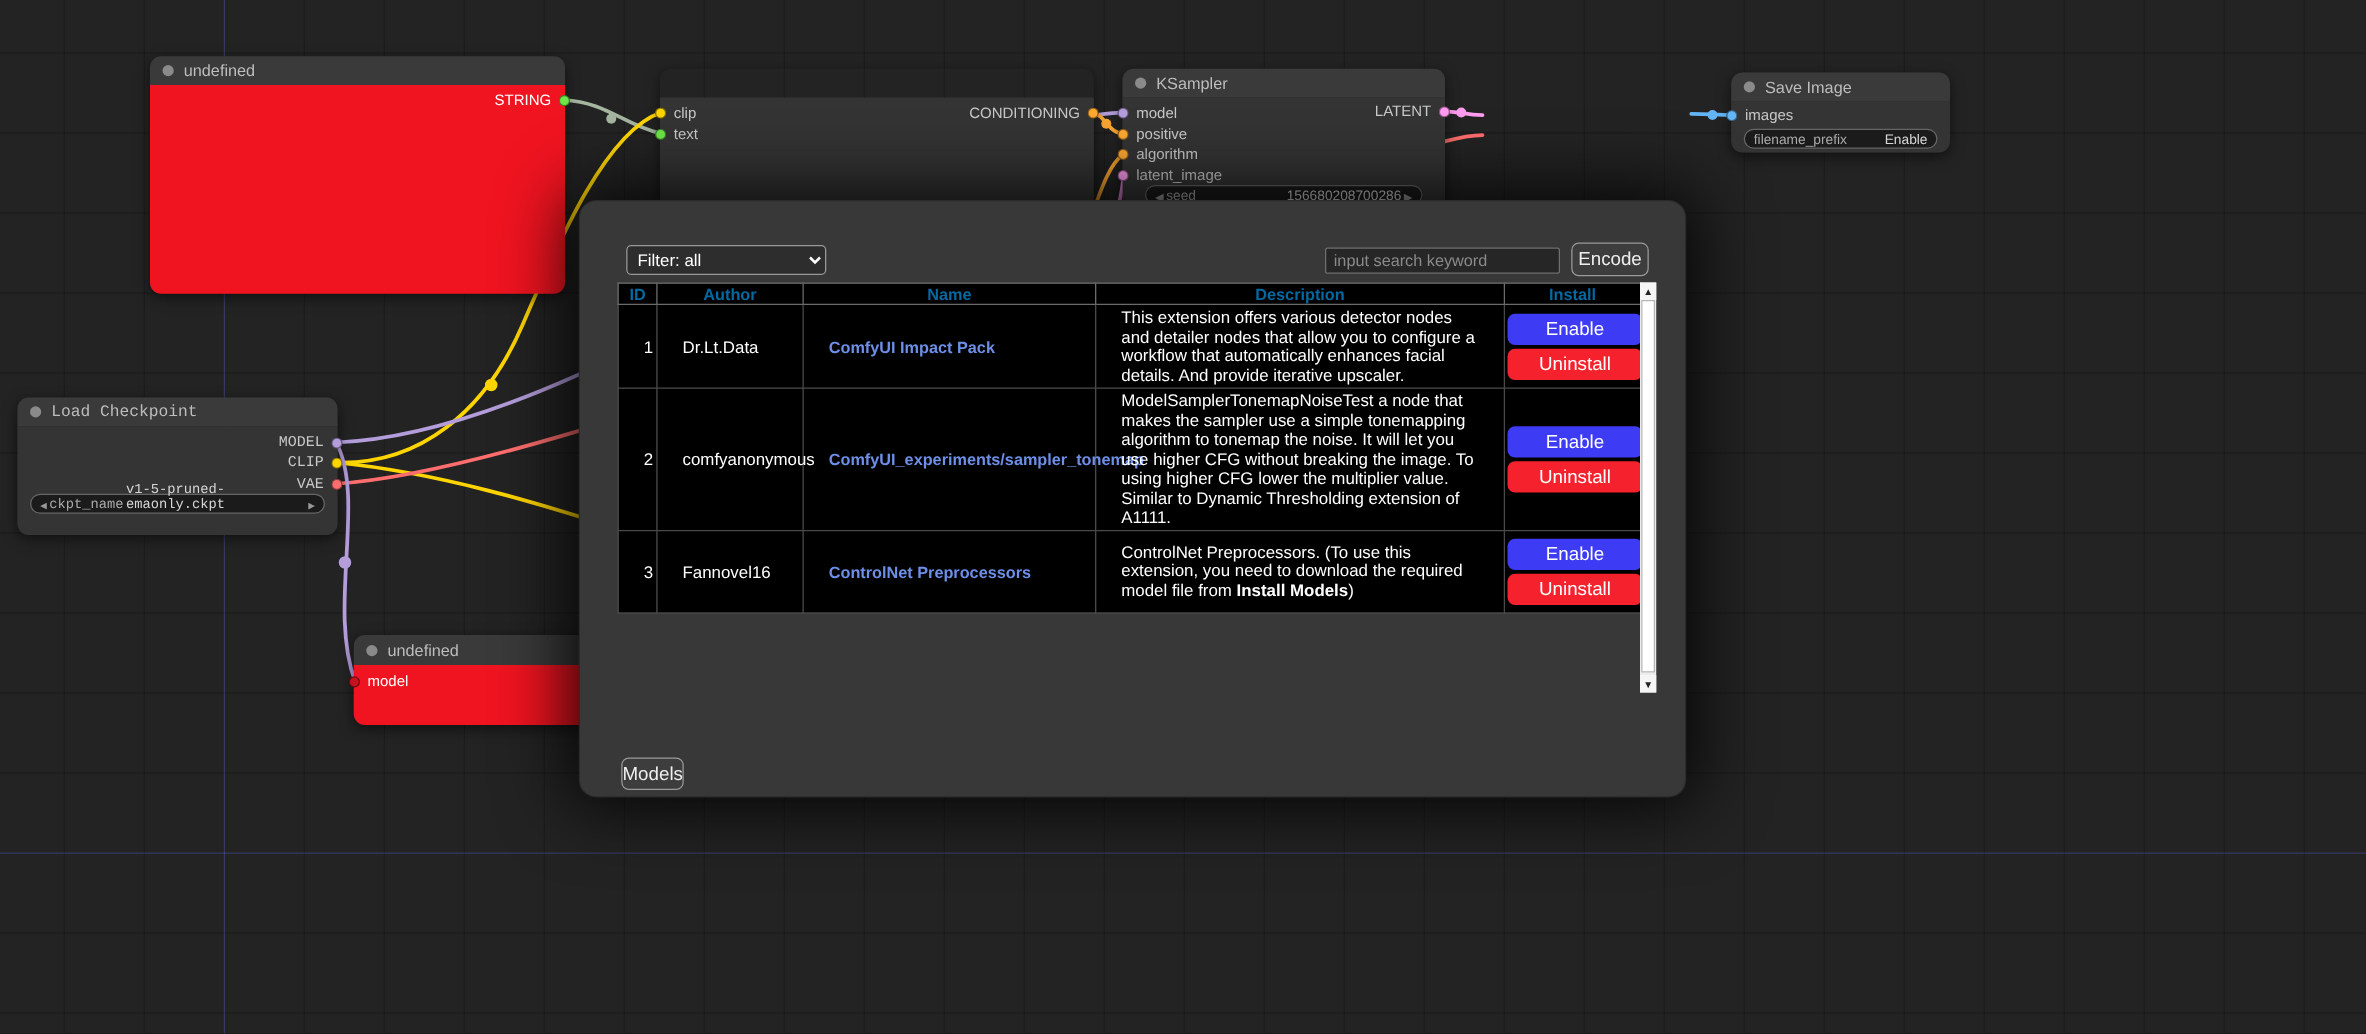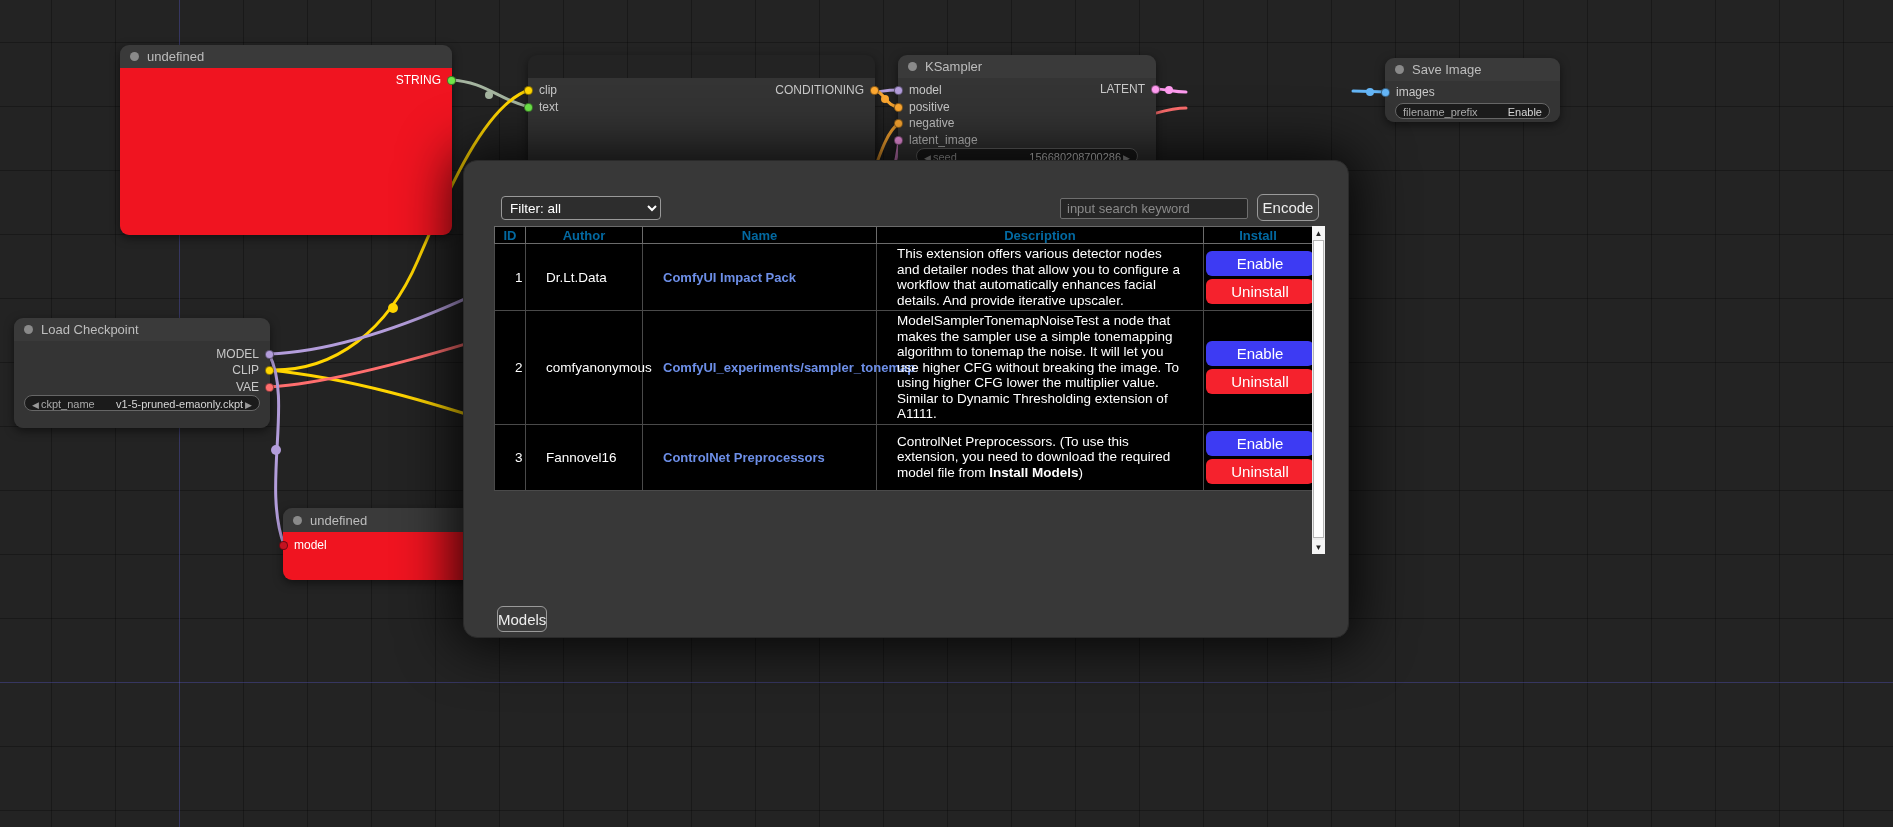--- a/index.html
+++ b/index.html
@@ -132,21 +132,21 @@
     <div class="port in" style="top:28px">
       <span class="dot" style="background:var(--c-model)"></span>
       <span>model</span>
     </div>
     <div class="port in" style="top:45px">
       <span class="dot" style="background:var(--c-conditioning)"></span>
       <span>positive</span>
     </div>
     <div class="port in" style="top:61px">
       <span class="dot" style="background:var(--c-conditioning)"></span>
-      <span>negative</span>
+      <span>algorithm</span>
     </div>
     <div class="port in" style="top:78px">
       <span class="dot" style="background:var(--c-latent)"></span>
       <span>latent_image</span>
     </div>
     <div class="port out" style="top:27px">
       <span>LATENT</span>
       <span class="dot" style="background:var(--c-latent)"></span>
     </div>
     <div class="widget" style="top:93px;left:18px;right:18px;">
@@ -167,21 +167,21 @@
     <div class="port in" style="top:27px">
       <span class="dot" style="background:var(--c-image)"></span>
       <span>images</span>
     </div>
     <div class="widget" style="top:45px;left:10px;right:10px;">
       <span>filename_prefix</span>
       <span class="wvalue">Enable</span>
     </div>
   </div>
 
-  <div class="node" style="left:14px;top:318px;width:256px;height:110px;">
+  <div class="node" style="left:14px;top:318px;width:256px;height:110px;font-family:Liberation Mono, monospace;">
     <div class="nbody"></div>
     <div class="ntitle">
       <span class="tdot"></span>
       <span>Load Checkpoint</span>
     </div>
     <div class="port out" style="top:29px">
       <span>MODEL</span>
       <span class="dot" style="background:var(--c-model)"></span>
     </div>
     <div class="port out" style="top:45px">

